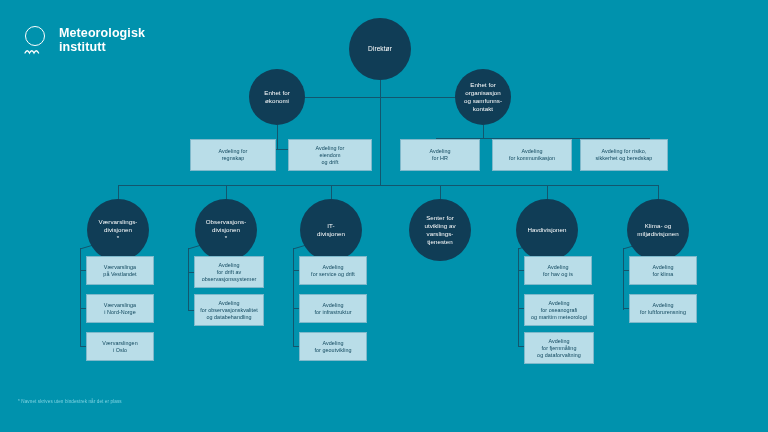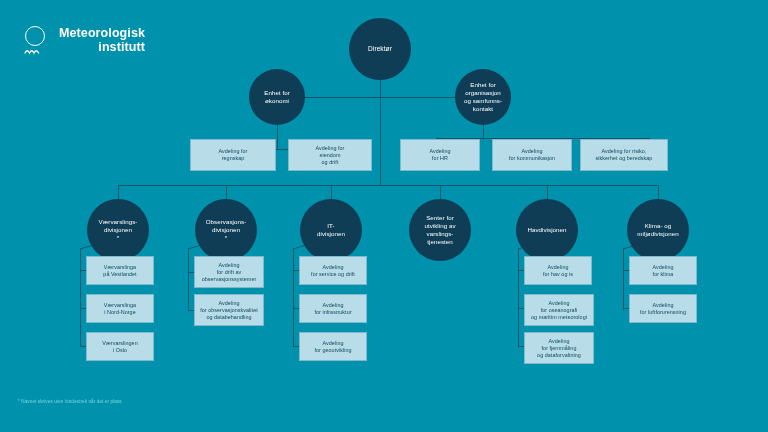--- a/index.html
+++ b/index.html
@@ -5,21 +5,21 @@
   html,body{margin:0;padding:0;}
   body{
     width:768px;height:432px;overflow:hidden;
     background:#0092ad;
     font-family:"Liberation Sans","DejaVu Sans",sans-serif;
     color:#0d3d52;
   }
   #stage{position:relative;width:768px;height:432px;}
 
   
-  .logo{position:absolute;left:24px;top:26px;display:flex;align-items:flex-start;gap:9px;text-align:right;}
+  .logo{position:absolute;left:24px;top:26px;display:flex;align-items:flex-start;gap:9px;}
   .logo-mark{width:26px;height:30px;position:relative;}
   .logo-circle{
     position:absolute;left:1px;top:0;width:20px;height:20px;border-radius:50%;
     border:1.6px solid #ffffff;box-sizing:border-box;
   }
   .logo-wave{position:absolute;left:0;top:21px;width:26px;height:9px;}
   .logo-text{
     color:#ffffff;font-size:12.5px;line-height:13.5px;font-weight:700;
     letter-spacing:.1px;white-space:pre-line;padding-top:1px;
   }

